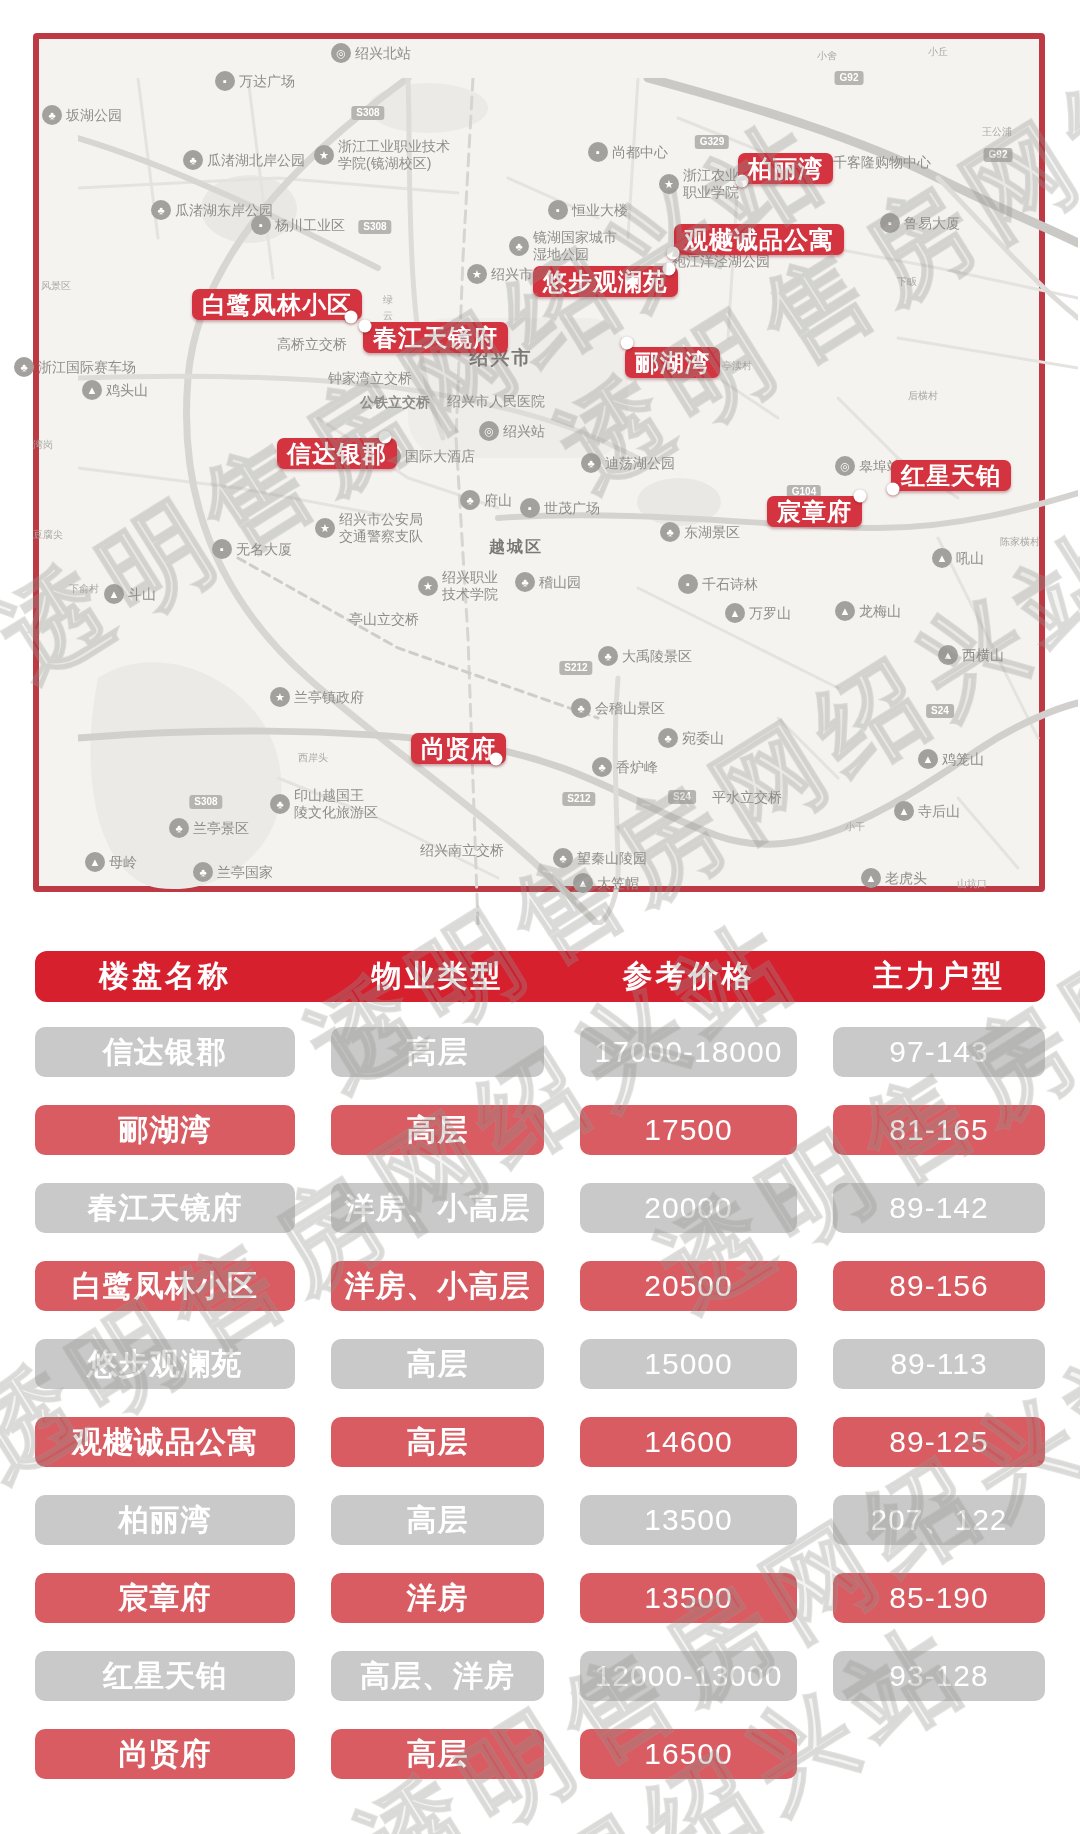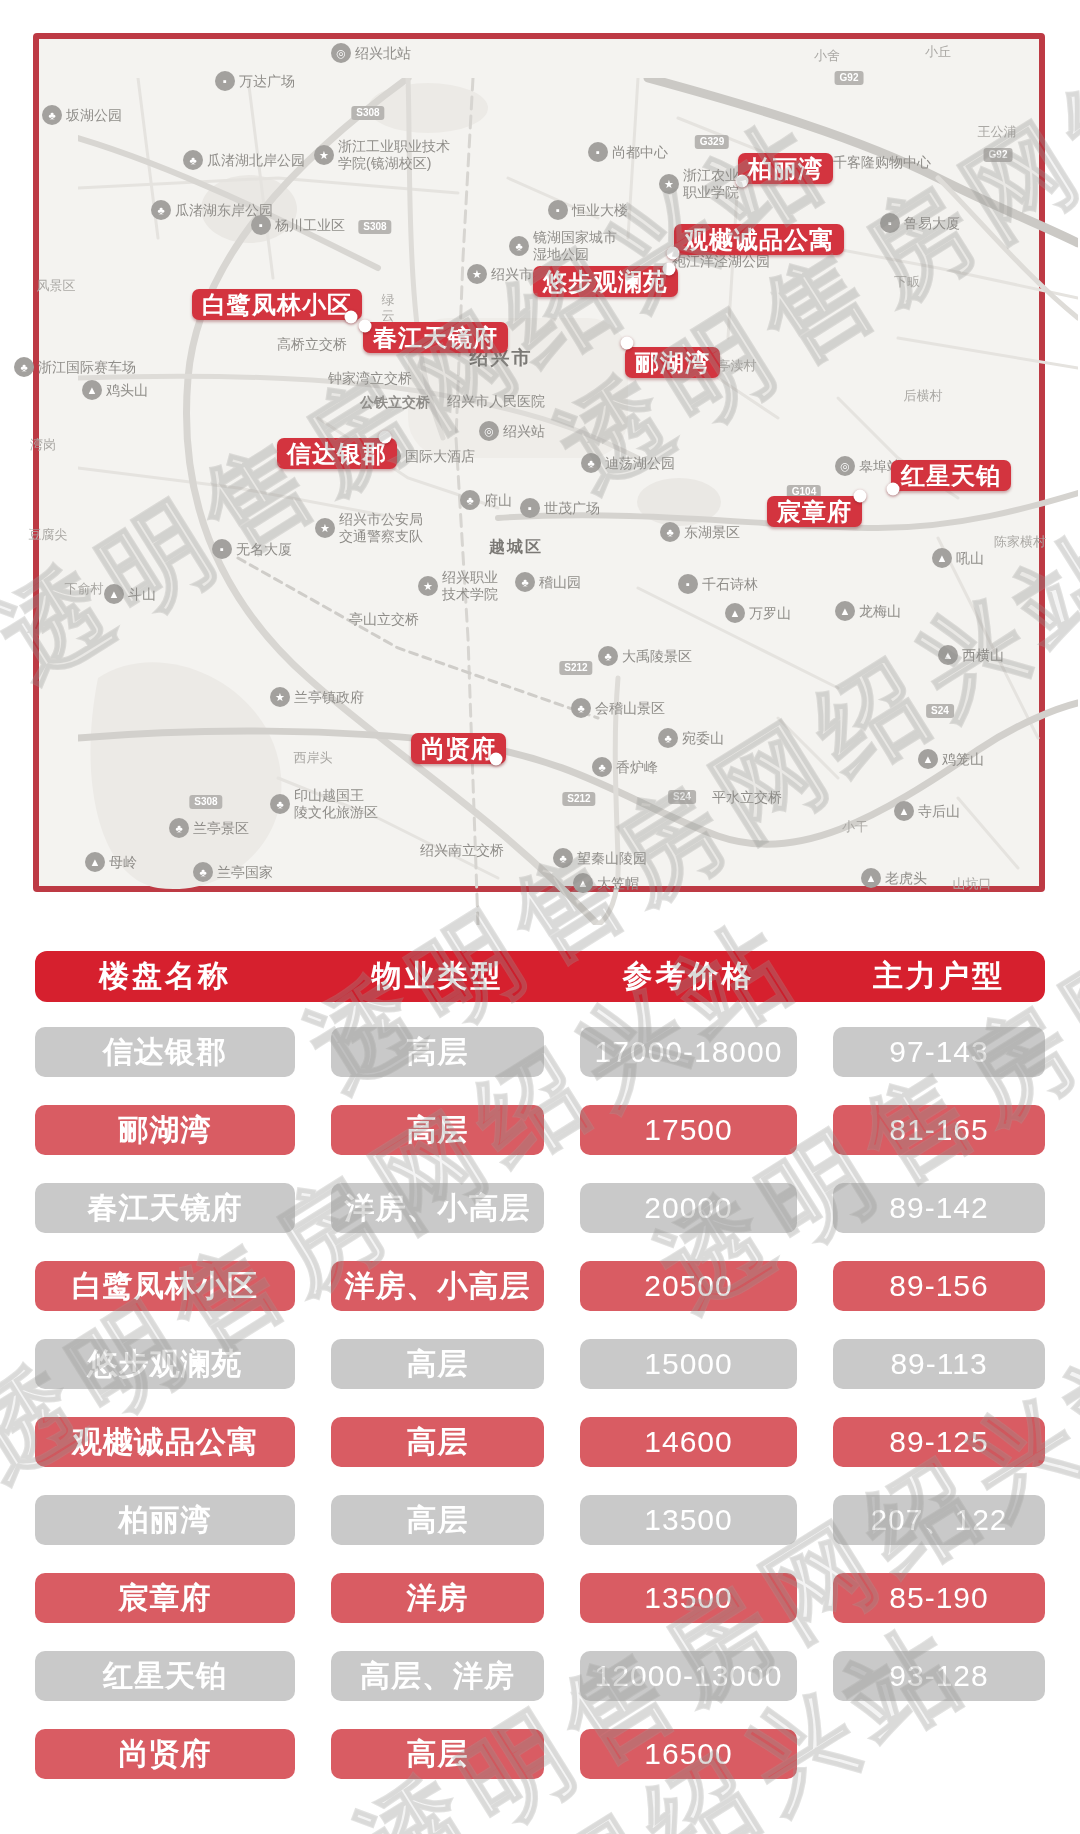--- a/index.html
+++ b/index.html
@@ -15,21 +15,21 @@
   
   .map-frame{position:absolute;left:33px;top:33px;width:1012px;height:859px;box-sizing:border-box;
              border:6px solid #bd3a44;border-radius:4px;background:#f4f3f0;z-index:1;}
   .map-svg{position:absolute;left:39px;top:39px;z-index:2;}
   .map-layer{position:absolute;left:0;top:0;width:1080px;height:892px;z-index:3;}
 
   .poi{position:absolute;transform:translate(-50%,-50%);display:flex;align-items:center;gap:4px;
        color:#8f8d89;font-size:14px;line-height:17px;white-space:pre-line;text-align:left;}
   .poi .ic{width:20px;height:20px;border-radius:50%;background:#a3a19e;color:#ffffff;flex:0 0 20px;
            display:flex;align-items:center;justify-content:center;font-size:11px;line-height:20px;}
-  .area-label{position:absolute;transform:translate(-50%,-50%);color:#aaa8a4;font-size:13px;
+  .area-label{position:absolute;transform:translate(-50%,-50%);color:#aaa8a4;font-size:10px;
               line-height:16px;white-space:pre-line;text-align:right;}
   .city-label{position:absolute;transform:translate(-50%,-50%);color:#7b7975;font-weight:bold;
               letter-spacing:2px;}
   .road-badge{position:absolute;transform:translate(-50%,-50%);background:#b7b5b2;color:#ffffff;
               font-size:10px;font-weight:bold;padding:1px 5px;border-radius:3px;line-height:12px;}
 
   .prop-label{position:absolute;height:31px;line-height:31px;padding:0 10px;border-radius:7px;
               background:#d3343f;color:#ffffff;font-size:24px;font-weight:bold;letter-spacing:1px;
               white-space:nowrap;box-shadow:0 2px 3px rgba(120,20,30,.35);z-index:6;}
   .anchor-dot{position:absolute;width:13px;height:13px;border-radius:50%;background:#ffffff;

